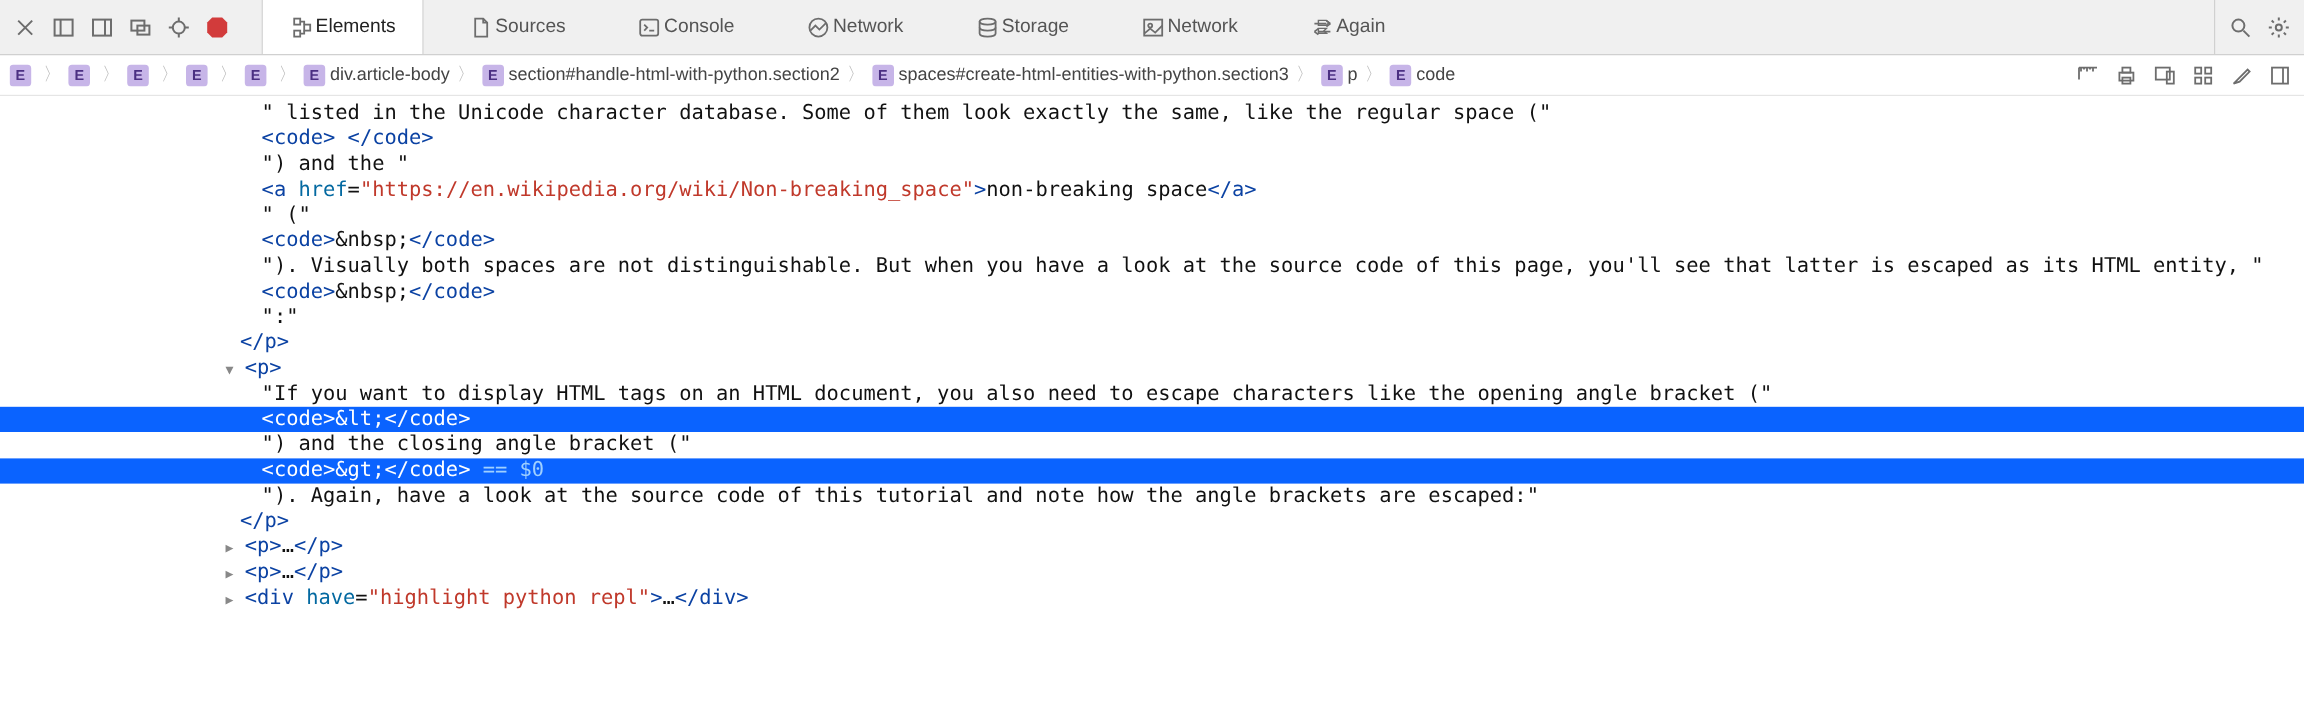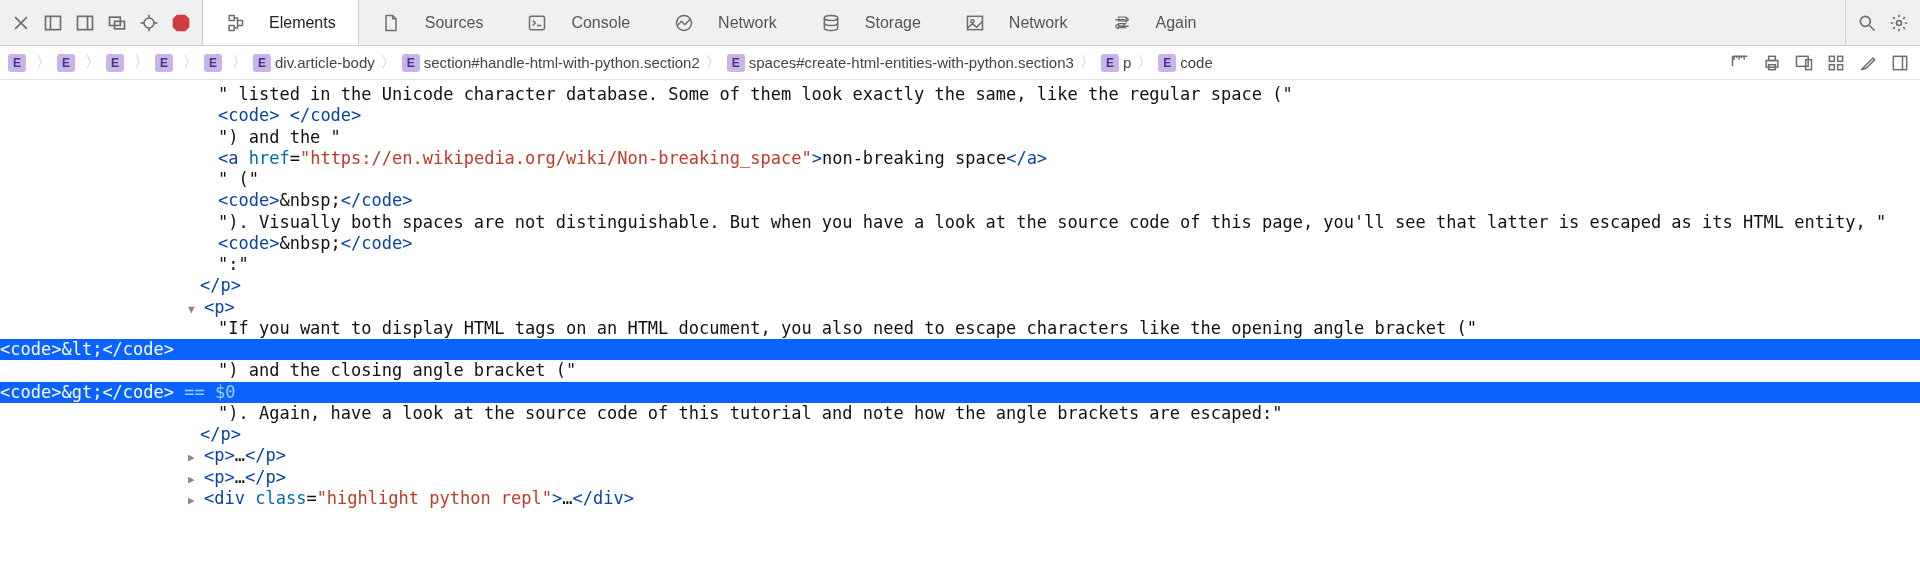--- a/index.html
+++ b/index.html
@@ -37,25 +37,26 @@
   .tool-icon svg { width: 20px; height: 20px; }
   .stop-icon svg { fill: #d23b3b; }
   .tabs {
     display: flex;
     align-items: stretch;
     flex: 1;
   }
   .tab {
     display: flex;
     align-items: center;
-    gap: 24px;
+    gap: 2px;
     padding: 12px 22px;
     color: #555;
     cursor: pointer;
     font-size: 16px;
+    margin-left: 16px;
   }
   .tab.active {
     background: #fff;
     color: #222;
     border-left: 1px solid #d0d0d0;
     border-right: 1px solid #d0d0d0;
   }
   .tab svg { width: 20px; height: 20px; color: #6d6d6d; }
 
   .tabbar-right { border-left: 1px solid #d0d0d0; }
@@ -110,21 +111,21 @@
   .line { padding: 0 0 0 0; }
   .indent-5 { padding-left: 218px; }
   .indent-4 { padding-left: 200px; }
   .indent-4b{ padding-left: 188px; }
 
   .tag  { color: #0b42a3; }
   .tag-hi { color: #fff; }
   .attr { color: #0369a1; }
   .txt  { color: #111; }
   .txt-hi { color: #fff; }
-  .sel  { background: #0a63ff; display:block; }
+  .sel  { background: #0a63ff; display:block; padding-left:218px; }
   .sel-cons { color: #9fd0ff; }
   .link { color: #c0392b; }
   .class-val { color: #c0392b; }
   .disclosure {
     display:inline-block; width:12px; color:#888; margin-right:4px;
   }
   .disclosure.open::before { content:"▼"; font-size:11px; }
   .disclosure.closed::before { content:"▶"; font-size:11px; }
 </style>
 </head>
@@ -350,14 +351,14 @@
   <div class="line indent-4"><span class="tag">&lt;/p&gt;</span></div>
   <div class="line indent-4b"><span class="disclosure open"></span><span class="tag">&lt;p&gt;</span></div>
   <div class="line indent-5"><span class="txt">"If you want to display HTML tags on an HTML document, you also need to escape characters like the opening angle bracket ("</span></div>
   <div class="sel"><span class="tag-hi">&lt;code&gt;</span><span class="txt-hi">&amp;lt;</span><span class="tag-hi">&lt;/code&gt;</span></div>
   <div class="line indent-5"><span class="txt">") and the closing angle bracket ("</span></div>
   <div class="sel"><span class="tag-hi">&lt;code&gt;</span><span class="txt-hi">&amp;gt;</span><span class="tag-hi">&lt;/code&gt;</span><span class="sel-cons"> == $0</span></div>
   <div class="line indent-5"><span class="txt">"). Again, have a look at the source code of this tutorial and note how the angle brackets are escaped:"</span></div>
   <div class="line indent-4"><span class="tag">&lt;/p&gt;</span></div>
   <div class="line indent-4b"><span class="disclosure closed"></span><span class="tag">&lt;p&gt;</span><span class="txt">…</span><span class="tag">&lt;/p&gt;</span></div>
   <div class="line indent-4b"><span class="disclosure closed"></span><span class="tag">&lt;p&gt;</span><span class="txt">…</span><span class="tag">&lt;/p&gt;</span></div>
-  <div class="line indent-4b"><span class="disclosure closed"></span><span class="tag">&lt;div </span><span class="attr">class</span><span class="txt">=</span><span class="class-val">"highlight python repl"</span><span class="tag">&gt;</span><span class="txt">…</span><span class="tag">&lt;/div&gt;</span></div>
+  <div class="line indent-4b"><span class="disclosure closed"></span><span class="tag">&lt;div </span><span class="attr">have</span><span class="txt">=</span><span class="class-val">"highlight python repl"</span><span class="tag">&gt;</span><span class="txt">…</span><span class="tag">&lt;/div&gt;</span></div>
 </div>
 
 </body></html>

